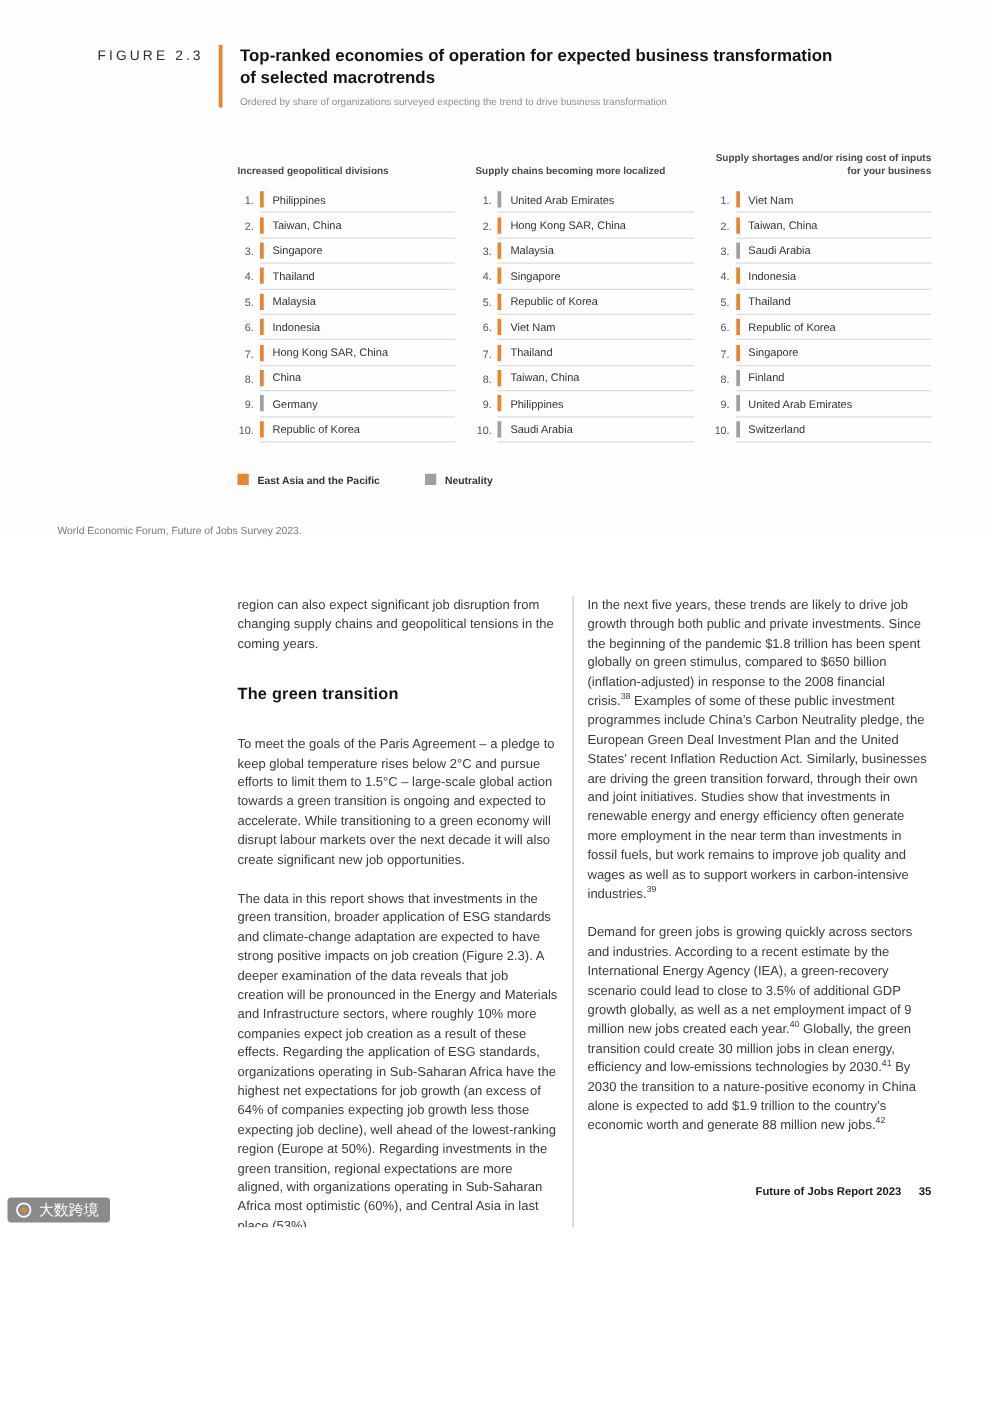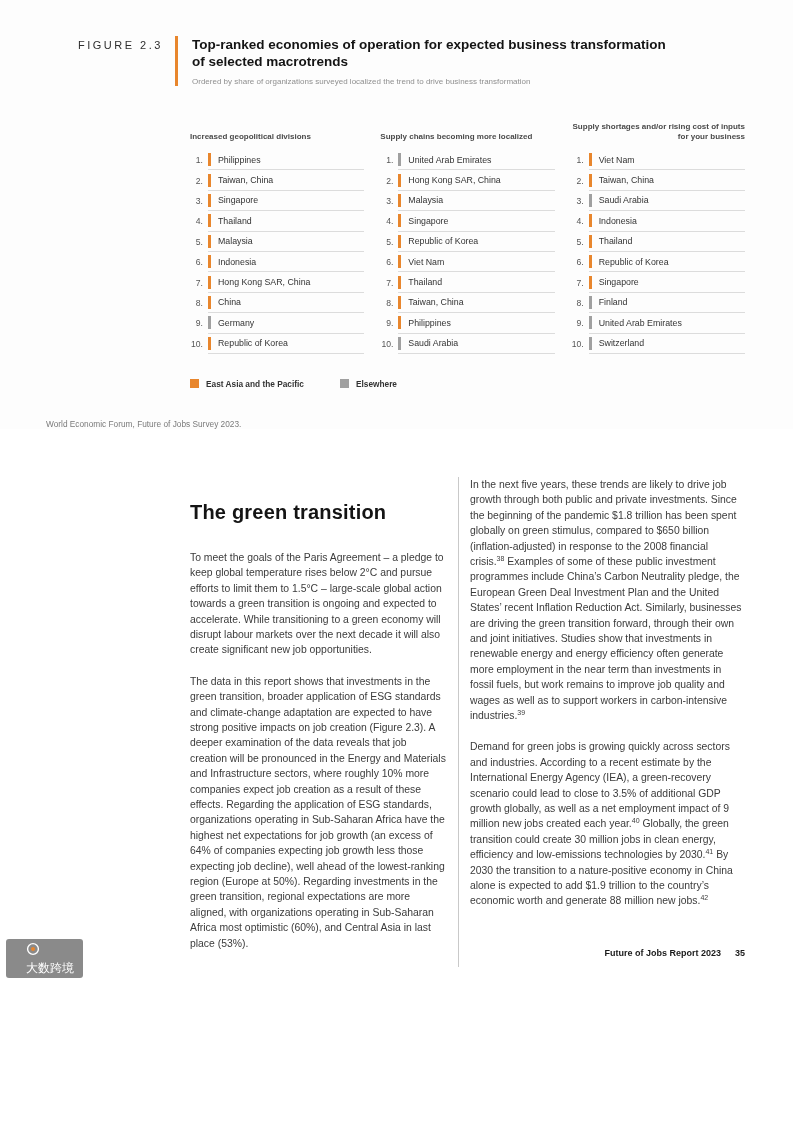--- a/index.html
+++ b/index.html
@@ -30,41 +30,41 @@
   .legend-label { font-size:8.3px; color:#333; }
   .source-block { margin:30px 0 0 46px; }
   .source-label { font-size:8.3px; color:#7a7a7a; }
   .source-text { font-size:8.3px; color:#7a7a7a; margin-top:9px; }
   
   .body-section { display:flex; margin:48px 48px 0 190px; }
   .body-col-left { width:268px; flex:0 0 268px; padding-right:12px; }
   .body-divider { width:1px; background:#c9c9c9; }
   .body-col-right { flex:1; padding-left:11px; }
   .body-para { font-size:10.4px; line-height:15.4px; color:#3b3b3b; margin-bottom:16px; }
-  .body-heading { font-size:20px; font-weight:bold; color:#141414; margin:24px 0 26px; letter-spacing:0.2px; }
+  .body-heading { font-size:13px; font-weight:bold; color:#141414; margin:24px 0 26px; letter-spacing:0.2px; }
   sup { font-size:7px; vertical-align:super; line-height:0; }
   
   .page-footer { position:absolute; right:48px; bottom:24px; font-size:9px; font-weight:bold;
                  color:#1a1a1a; display:flex; gap:14px; align-items:baseline; }
-  .watermark { position:absolute; left:6px; bottom:4px; display:flex; gap:5px;
+  .watermark { position:absolute; left:6px; bottom:4px; display:flex; align-items:center; gap:5px;
                background:rgba(118,118,118,0.85); color:#fff; border-radius:3px;
-               padding:3px 9px 3px 20px; font-size:12px; line-height:14px;flex-direction:column; }
+               padding:3px 9px 3px 6px; font-size:12px; line-height:14px; }
   .watermark-icon svg { display:block; }
 </style>
 </head>
 <body>
 
 <div class="page">
 
   <section class="figure-section">
     <div class="figure-header">
       <div class="figure-label">FIGURE 2.3</div>
       <div class="figure-title-block">
         <h1 class="figure-title">Top-ranked economies of operation for expected business transformation of selected macrotrends</h1>
-        <p class="figure-subtitle">Ordered by share of organizations surveyed localized the trend to drive business transformation</p>
+        <p class="figure-subtitle">Ordered by share of organizations surveyed expecting the trend to drive business transformation</p>
       </div>
     </div>
 
     <div class="figure-columns" id="figure-columns">
         <div class="ranked-column">
           <div class="col-header">Increased geopolitical divisions</div>
           <div class="rank-row">
             <span class="rank-num">1.</span>
             <div class="rank-content">
               <span class="tick" style="background: rgb(232, 134, 45);"></span>
@@ -283,31 +283,32 @@
         </div>
       </div>
 
     <div class="legend" id="legend">
         <div class="legend-item">
           <span class="legend-swatch" style="background: rgb(232, 134, 45);"></span>
           <span class="legend-label">East Asia and the Pacific</span>
         </div>
         <div class="legend-item">
           <span class="legend-swatch" style="background: rgb(160, 160, 160);"></span>
-          <span class="legend-label">Elsewhere</span>
+          <span class="legend-label">Neutrality</span>
         </div>
       </div>
 
     <div class="source-block">
       <div class="source-text">World Economic Forum, Future of Jobs Survey 2023.</div>
     </div>
   </section>
 
   <section class="body-section">
     <div class="body-col-left">
+      <p class="body-para">region can also expect significant job disruption from changing supply chains and geopolitical tensions in the coming years.</p>
       <h2 class="body-heading">The green transition</h2>
       <div id="left-paras">
           <p class="body-para">To meet the goals of the Paris Agreement – a pledge to keep global temperature rises below 2°C and pursue efforts to limit them to 1.5°C – large-scale global action towards a green transition is ongoing and expected to accelerate. While transitioning to a green economy will disrupt labour markets over the next decade it will also create significant new job opportunities.</p>
           <p class="body-para">The data in this report shows that investments in the green transition, broader application of ESG standards and climate-change adaptation are expected to have strong positive impacts on job creation (Figure 2.3). A deeper examination of the data reveals that job creation will be pronounced in the Energy and Materials and Infrastructure sectors, where roughly 10% more companies expect job creation as a result of these effects. Regarding the application of ESG standards, organizations operating in Sub-Saharan Africa have the highest net expectations for job growth (an excess of 64% of companies expecting job growth less those expecting job decline), well ahead of the lowest-ranking region (Europe at 50%). Regarding investments in the green transition, regional expectations are more aligned, with organizations operating in Sub-Saharan Africa most optimistic (60%), and Central Asia in last place (53%).</p>
         </div>
     </div>
     <div class="body-divider"></div>
     <div class="body-col-right">
       <div id="right-paras">
           <p class="body-para">In the next five years, these trends are likely to drive job growth through both public and private investments. Since the beginning of the pandemic $1.8 trillion has been spent globally on green stimulus, compared to $650 billion (inflation-adjusted) in response to the 2008 financial crisis.<sup>38</sup> Examples of some of these public investment programmes include China’s Carbon Neutrality pledge, the European Green Deal Investment Plan and the United States’ recent Inflation Reduction Act. Similarly, businesses are driving the green transition forward, through their own and joint initiatives. Studies show that investments in renewable energy and energy efficiency often generate more employment in the near term than investments in fossil fuels, but work remains to improve job quality and wages as well as to support workers in carbon-intensive industries.<sup>39</sup></p>

